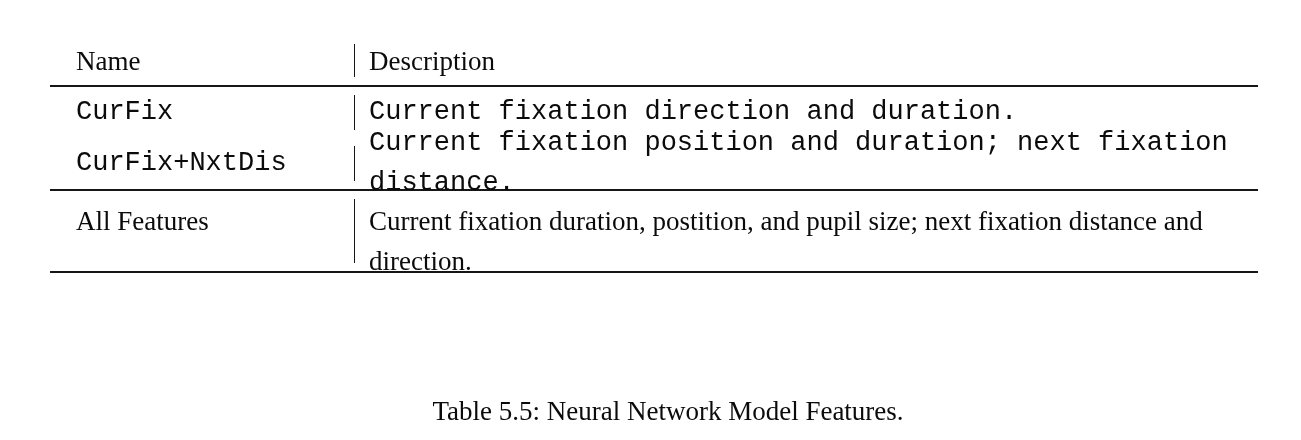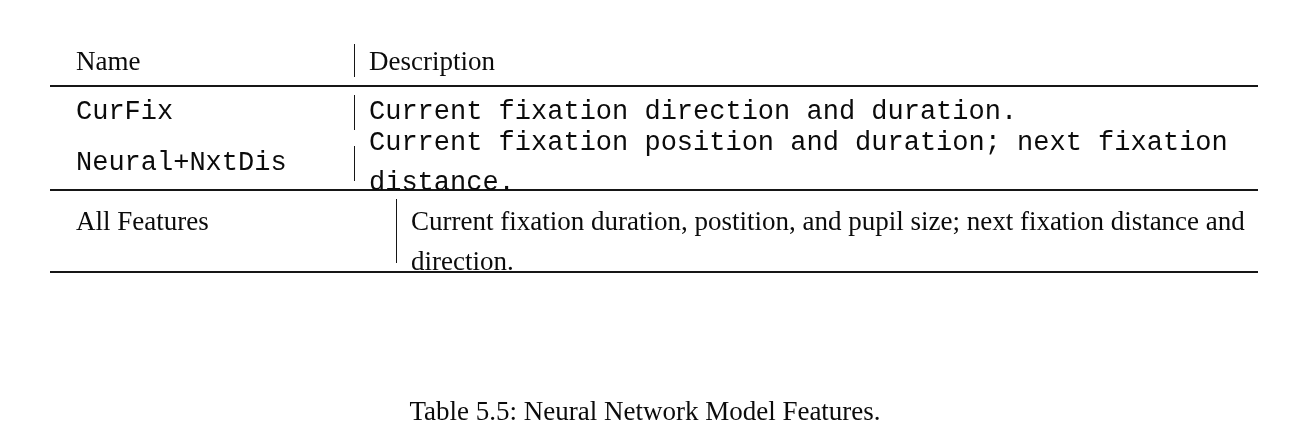--- a/index.html
+++ b/index.html
@@ -26,21 +26,20 @@
   }
   .t-row.header-row {
     height: 51px;
     border-bottom: 2px solid #161616;
   }
   .t-row.data-row { height: 50.75px; font-family: Liberation Mono, monospace; }
   .t-row.last-row {
     height: 84px;
     border-top: 2px solid #161616;
     border-bottom: 2px solid #161616;
-    gap: 42px;
   }
   .cell {
     display: flex;
     align-items: center;
     line-height: 40px;
   }
   .cell-name {
     width: 296px;
     padding-left: 18px;
     flex: none;
@@ -50,21 +49,21 @@
     border-left: 1.5px solid #161616;
     padding-left: 14px;
     padding-right: 4px;
   }
   .last-row .cell {
     align-items: flex-start;
     padding-top: 2px;
   }
   .caption {
     position: absolute;
-    left: 17px;
+    left: 40px;
     top: 372px;
     width: 1224px;
     text-align: center;
     font-size: 27px;
     color: #0b0b0b;
   }
 </style>
 </head>
 <body>
 
@@ -78,21 +77,21 @@
     </div>
 
     <div class="t-row data-row">
       <div class="cell cell-name">CurFix</div>
       <div class="cell cell-desc">Current fixation direction and duration.</div>
     </div>
 
 
 
     <div class="t-row data-row">
-      <div class="cell cell-name">Neural+NxtDis</div>
+      <div class="cell cell-name">CurFix+NxtDis</div>
       <div class="cell cell-desc">Current fixation position and duration; next fixation distance.</div>
     </div>
 
     <div class="t-row last-row">
       <div class="cell cell-name">All Features</div>
       <div class="cell cell-desc">Current fixation duration, postition, and pupil size; next fixation distance and direction.</div>
     </div>
 
   </div>
 

